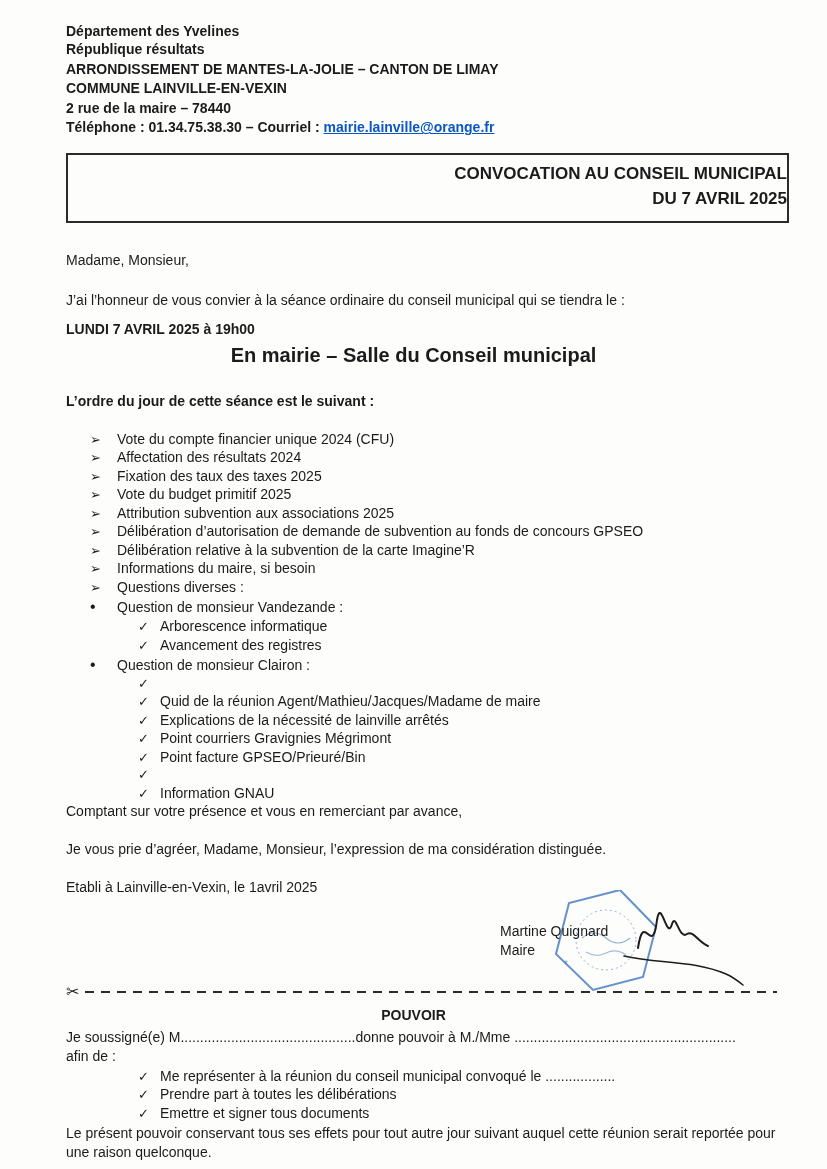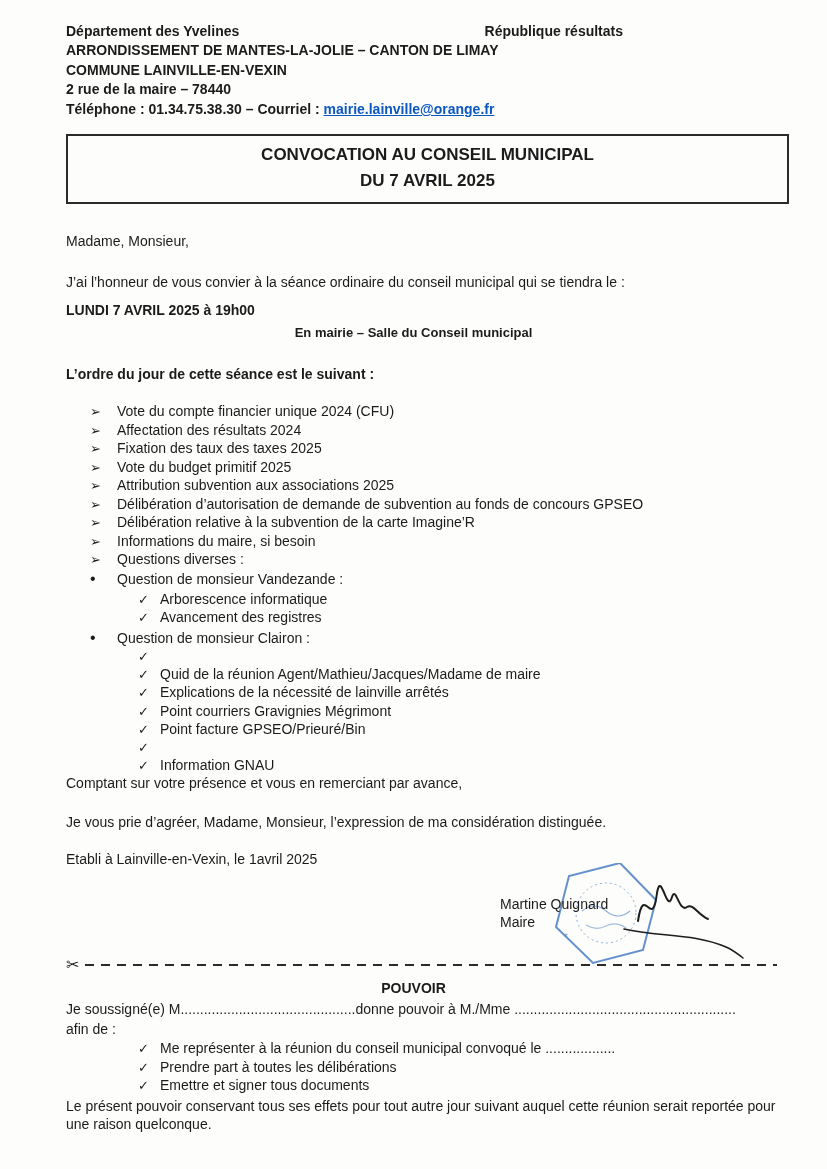--- a/index.html
+++ b/index.html
@@ -5,33 +5,33 @@
   * { margin:0; padding:0; box-sizing:border-box; }
   html,body { background:#ffffff; }
   body { font-family:"Liberation Sans", sans-serif; }
   .page {
     width:827px; height:1169px; margin:0 auto; position:relative;
     background:#fdfdfc; color:#1b1b1b;
     padding:22px 36px 16px 66px;
     font-size:14px; line-height:1.32; overflow:hidden;
   }
   
-  .hdr-row1 { display:flex; justify-content:space-between; font-weight:bold; }
+  .hdr-row1 { display:flex; justify-content:space-between; font-weight:bold;flex-direction:column; }
   .hdr-row1 .right { margin-right:168px; }
   .hdr-center { text-align:left; font-weight:bold; margin-top:1px; }
   a.email { color:#0a57c2; text-decoration:underline; cursor:pointer; }
   
-  .title-box { border:2px solid #2b2b2b; margin-top:16px; margin-right:2px; padding:8px 0 10px; text-align:center; }
+  .title-box { border:2px solid #2b2b2b; margin-top:16px; margin-right:2px; padding:8px 0 10px; text-align:right; }
   .title-box .t1, .title-box .t2 { font-weight:bold; font-size:17px; }
   .title-box .t2 { margin-top:3px; }
   
   .salutation { margin-top:28px; }
   .intro { margin-top:22px; }
   .center-bold1 { text-align:left; font-weight:bold; font-size:14px; margin-top:10px; margin-right:30px; }
-  .center-bold2 { text-align:center; font-weight:bold; font-size:13px; margin-top:4px; margin-right:30px; }
+  .center-bold2 { text-align:center; font-weight:bold; font-size:20px; margin-top:4px; margin-right:30px; }
   .agenda-heading { font-weight:bold; margin-top:24px; }
   .agenda { margin-top:19px; }
   .item { display:flex; align-items:baseline; }
   .item .bullet { flex:0 0 auto; }
   .item .txt { flex:1 1 auto; }
   .b-arrow { padding-left:24px; }
   .b-arrow .bullet { width:27px; font-size:13px; }
   .b-dot { padding-left:24px; }
   .b-dot .bullet { width:27px; font-size:16px; }
   .b-check { padding-left:72px; }

